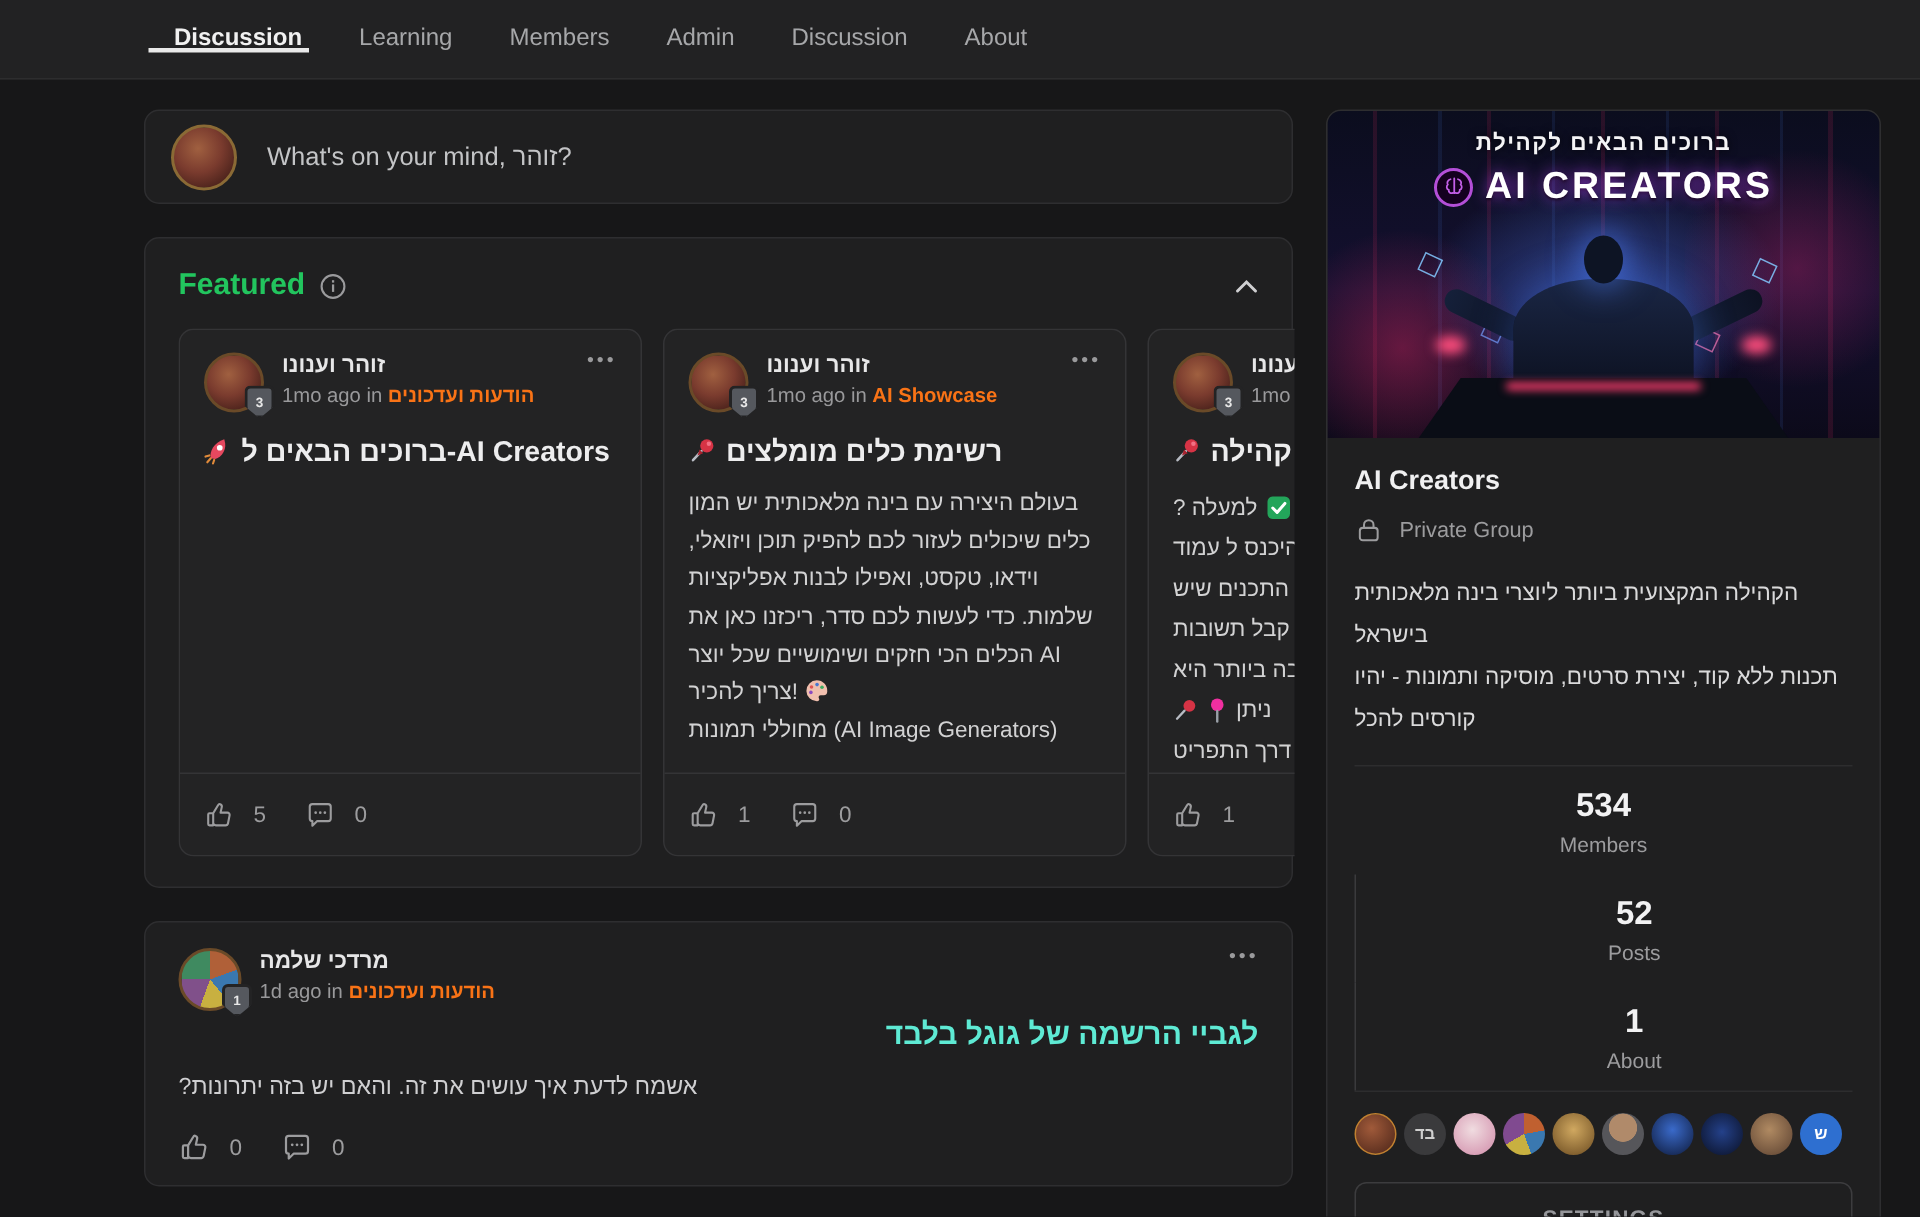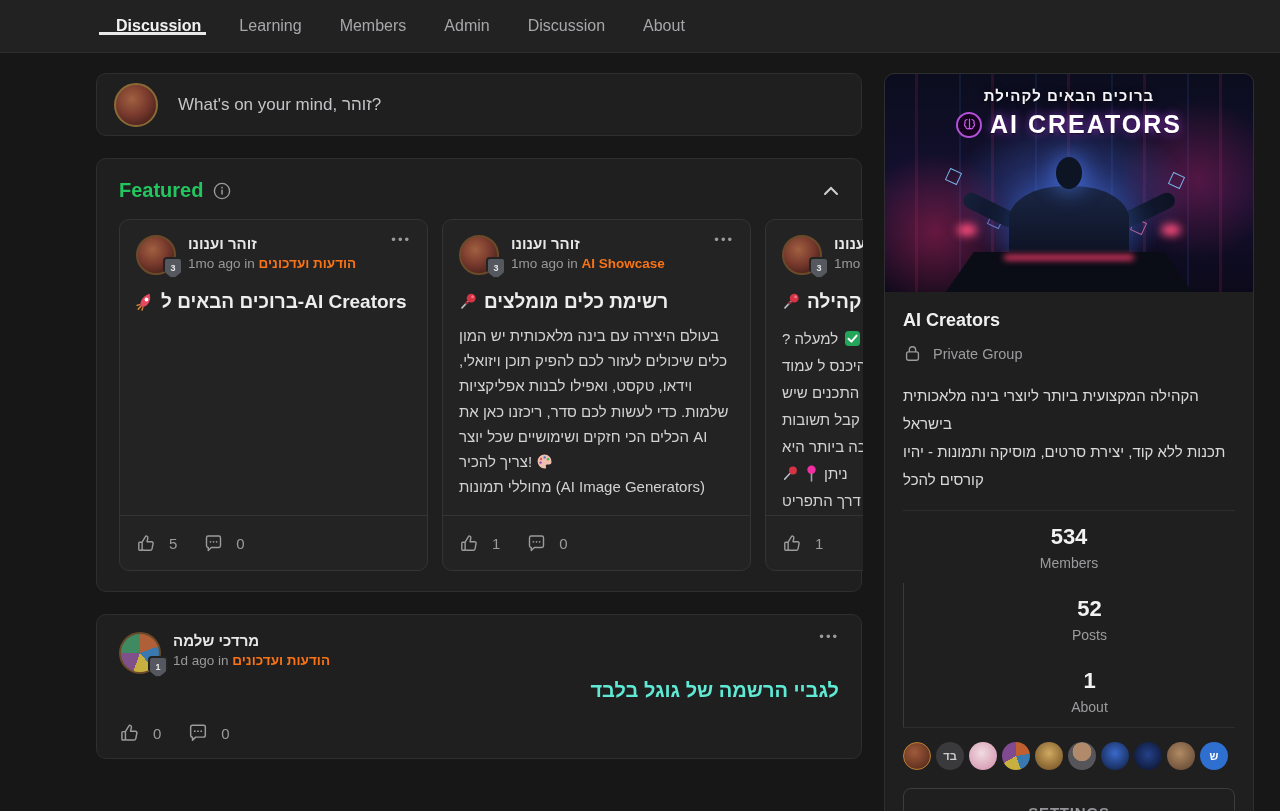--- a/index.html
+++ b/index.html
@@ -324,20 +324,21 @@
         <div class="avatar mosaic"></div>
         <div class="lvl">1</div>
       </div>
       <div class="fc-meta">
         <div class="fc-author">מרדכי שלמה</div>
         <div class="fc-sub"><span>1d ago in</span> <b>הודעות ועדכונים</b></div>
       </div>
       <div class="dots">•••</div>
     </div>
     <div class="post-title">לגביי הרשמה של גוגל בלבד</div>
+    <div class="post-body">אשמח לדעת איך עושים את זה. והאם יש בזה יתרונות?</div>
     <div class="post-foot">
       <span class="iconbtn">
             <svg width="22" height="22" viewBox="0 0 24 24">
               <path d="M7 10.5 L10.8 4.2 c.3-.6 1-.9 1.6-.6 .9.4 1.4 1.4 1.1 2.4 L12.6 10 h5.2 c1.1 0 1.9 1 1.7 2.1 l-1.2 6 c-.2.9-1 1.6-1.9 1.6 H9 c-1.1 0-2-.9-2-2 Z M7 10.5 V19.7 M4.2 10.5 H7 v9.2 H4.2 c-.6 0-1-.4-1-1 v-7.2 c0-.6 .4-1 1-1 Z" fill="none" stroke="#9c9c9e" stroke-width="1.6" stroke-linejoin="round"></path>
             </svg>
           </span>
       <span class="cnt">0</span>
       <span class="iconbtn">
             <svg width="22" height="22" viewBox="0 0 24 24">
               <path d="M4 5.5 c0-1.1 .9-2 2-2 h12 c1.1 0 2 .9 2 2 v9 c0 1.1-.9 2-2 2 h-8.5 L6 20 v-3.5 H6 c-1.1 0-2-.9-2-2 Z" fill="none" stroke="#9c9c9e" stroke-width="1.6" stroke-linejoin="round"></path>

